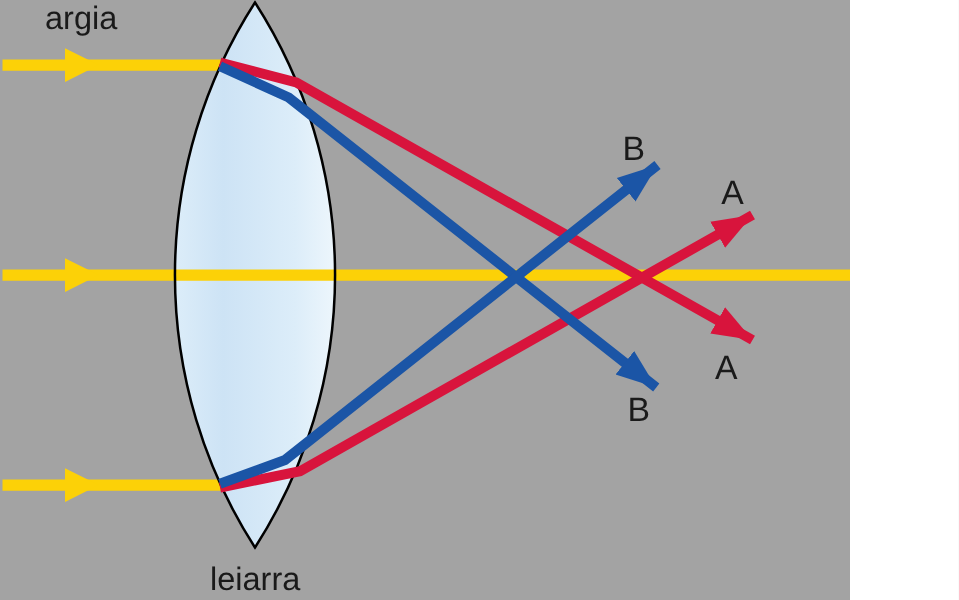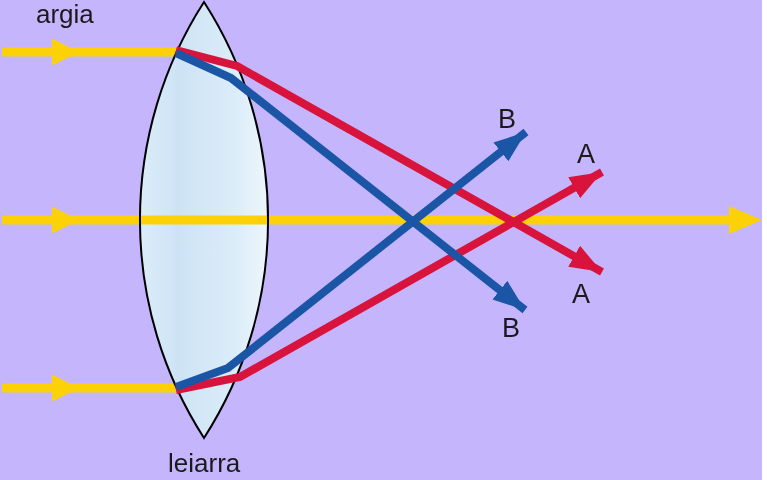--- a/index.html
+++ b/index.html
@@ -1,20 +1,20 @@
 <!DOCTYPE html>
 <html><head>
 <meta charset="utf-8">
 <style>
   html, body { margin: 0; padding: 0; background: #ffffff; }
   .stage {
     position: relative;
-    width: 762px;
+    width: 680px;
     height: 480px;
-    background: #c4b5fd;
+    background: #a3a3a3;
     overflow: hidden;
     font-family: "Liberation Sans", sans-serif;
   }
   svg { display: block; }
   .lbl {
     font-family: "Liberation Sans", sans-serif;
     font-weight: 400;
   }
   .lbl-small { font-size: 26px; }
   .lbl-ray { font-size: 27px; }

